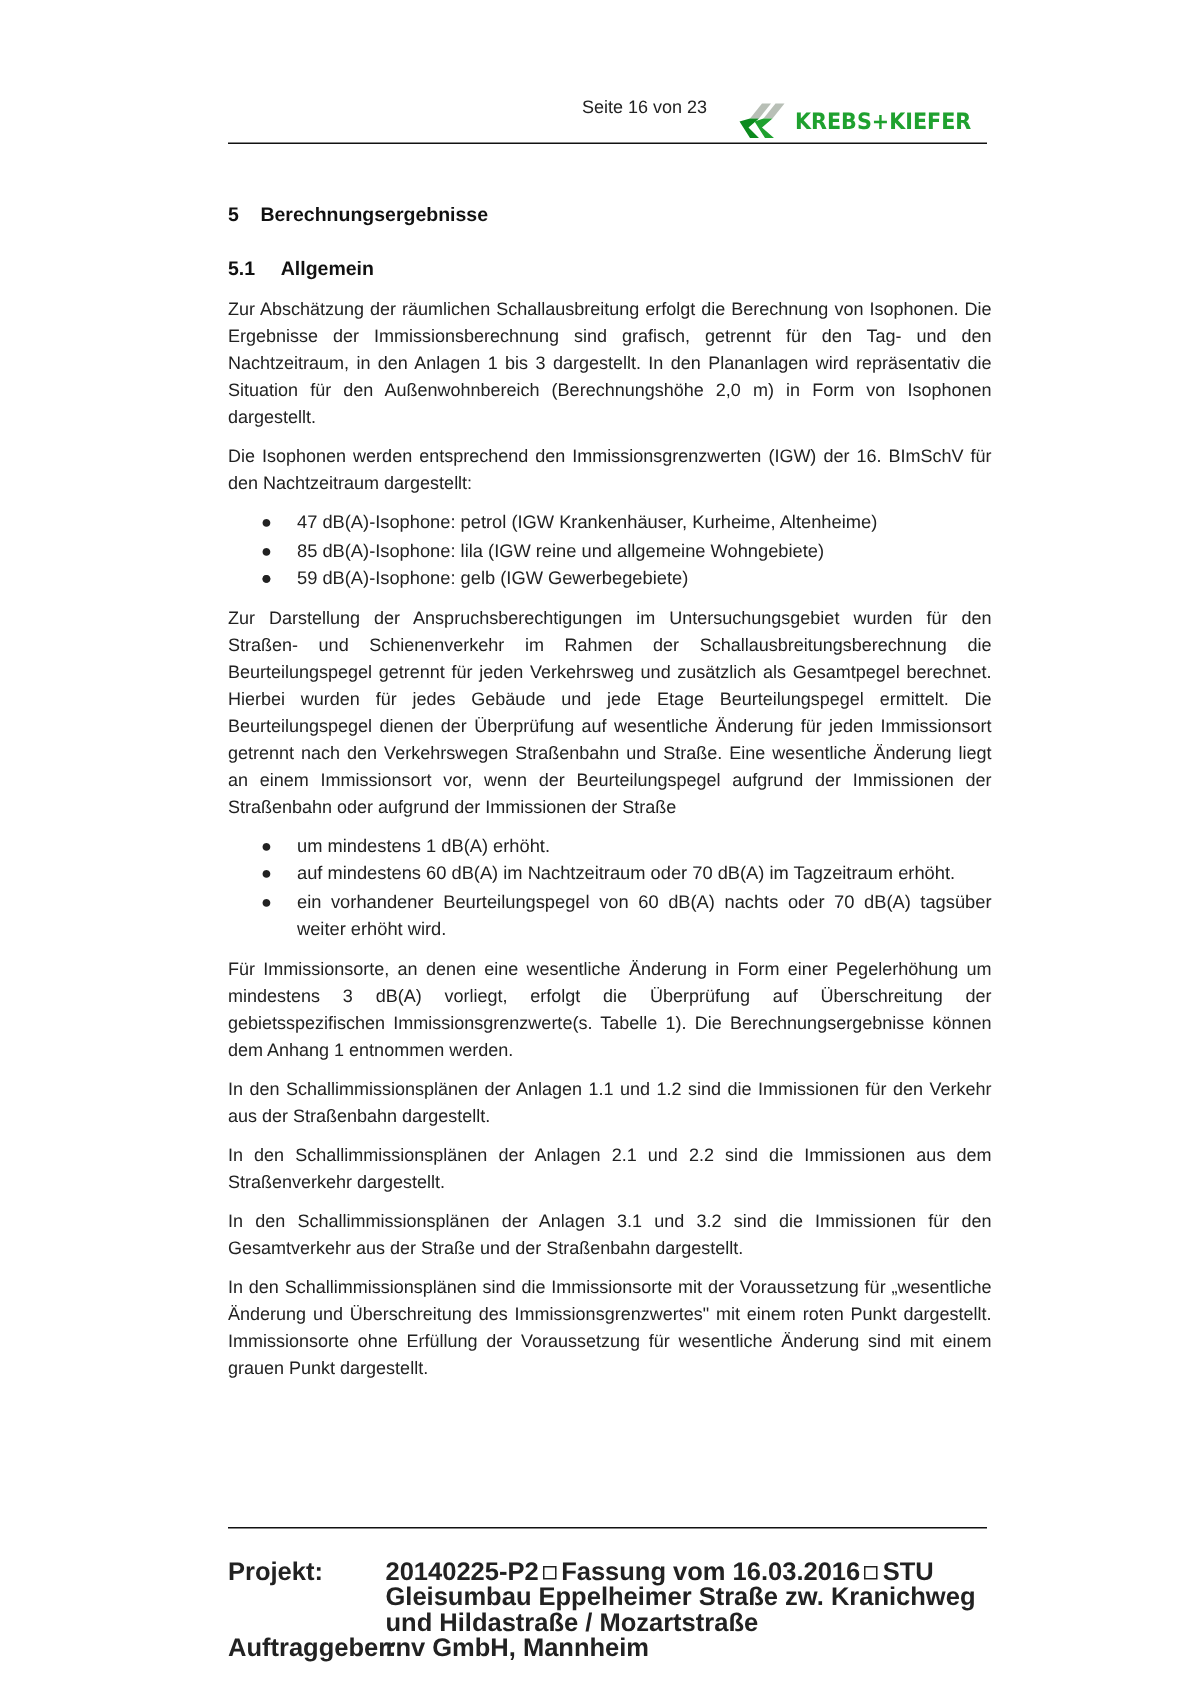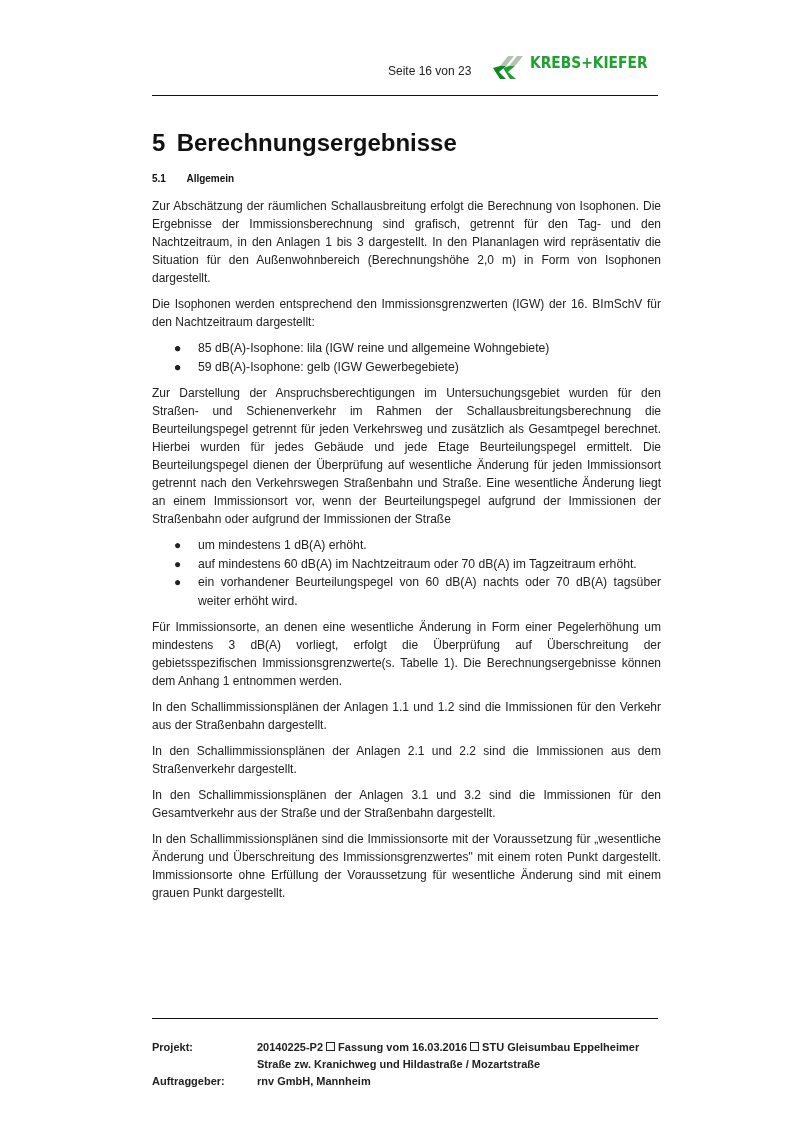--- a/index.html
+++ b/index.html
@@ -27,24 +27,24 @@
       position: absolute;
       left: 236px;
       top: 14px;
       font-size: 12px;
       color: #222;
       white-space: nowrap;
     }
     .logo {
       position: absolute;
       left: 338px;
-      top: 4px;
+      top: 16px;
       height: 30px;
       display: flex;
-      align-items: flex-start;
+      align-items: center;
     }
     .logo svg { display: block; }
     .logo-text {
       margin-left: 6px;
       font-family: "DejaVu Sans", sans-serif;
       font-weight: bold;
       font-size: 15px;
       letter-spacing: 0px;
       color: #1fa12f;
       white-space: nowrap;
@@ -61,29 +61,29 @@
     }
 
     .content {
       position: absolute;
       left: 152px;
       top: 131px;
       width: 509px;
     }
     h1 {
       margin: 0 0 14px 0;
-      font-size: 24px;
+      font-size: 13px;
       font-weight: bold;
       line-height: 24px;
       color: #111;
     }
     h1 .num { display: inline-block; width: 18px; }
     h2 {
       margin: 0 0 8px 0;
-      font-size: 10px;
+      font-size: 13px;
       font-weight: bold;
       line-height: 20px;
       color: #111;
     }
     h2 .num { display: inline-block; width: 32px; }
     p {
       margin: 0 0 8px 0;
       font-size: 12px;
       line-height: 18px;
       text-align: justify;
@@ -115,21 +115,21 @@
       top: 1018px;
       width: 506px;
       height: 0;
       border-top: 1px solid #111;
     }
     .footer {
       position: absolute;
       left: 152px;
       top: 1039px;
       width: 506px;
-      font-size: 11px;
+      font-size: 17px;
       line-height: 17px;
       color: #222;
     }
     .footer-row {
       display: flex;
     }
     .footer-label {
       width: 105px;
       font-weight: bold;
       flex-shrink: 0;
@@ -173,21 +173,21 @@
   </h1>
   <h2>
     <span class="num">5.1</span>
     <span>Allgemein</span>
   </h2>
 
   <p>Zur Abschätzung der räumlichen Schallausbreitung erfolgt die Berechnung von Isophonen. Die Ergebnisse der Immissionsberechnung sind grafisch, getrennt für den Tag- und den Nachtzeitraum, in den Anlagen 1 bis 3 dargestellt. In den Plananlagen wird repräsentativ die Situation für den Außenwohnbereich (Berechnungshöhe 2,0 m) in Form von Isophonen dargestellt.</p>
   <p>Die Isophonen werden entsprechend den Immissionsgrenzwerten (IGW) der 16. BImSchV für den Nachtzeitraum dargestellt:</p>
 
   <ul>
-    <li><span class="bullet">●</span></li>
+    <li><span class="bullet">●</span><span>47 dB(A)-Isophone: petrol (IGW Krankenhäuser, Kurheime, Altenheime)</span></li>
     <li><span class="bullet">●</span><span>85 dB(A)-Isophone: lila (IGW reine und allgemeine Wohngebiete)</span></li>
     <li><span class="bullet">●</span></li>
     <li><span class="bullet">●</span><span>59 dB(A)-Isophone: gelb (IGW Gewerbegebiete)</span></li>
   </ul>
 
   <p>Zur Darstellung der Anspruchsberechtigungen im Untersuchungsgebiet wurden für den Straßen- und Schienenverkehr im Rahmen der Schallausbreitungsberechnung die Beurteilungspegel getrennt für jeden Verkehrsweg und zusätzlich als Gesamtpegel berechnet. Hierbei wurden für jedes Gebäude und jede Etage Beurteilungspegel ermittelt. Die Beurteilungspegel dienen der Überprüfung auf wesentliche Änderung für jeden Immissionsort getrennt nach den Verkehrswegen Straßenbahn und Straße. Eine wesentliche Änderung liegt an einem Immissionsort vor, wenn der Beurteilungspegel aufgrund der Immissionen der Straßenbahn oder aufgrund der Immissionen der Straße</p>
 
   <ul>
     <li><span class="bullet">●</span><span>um mindestens 1 dB(A) erhöht.</span></li>
     <li><span class="bullet">●</span><span>auf mindestens 60 dB(A) im Nachtzeitraum oder 70 dB(A) im Tagzeitraum erhöht.</span></li>

